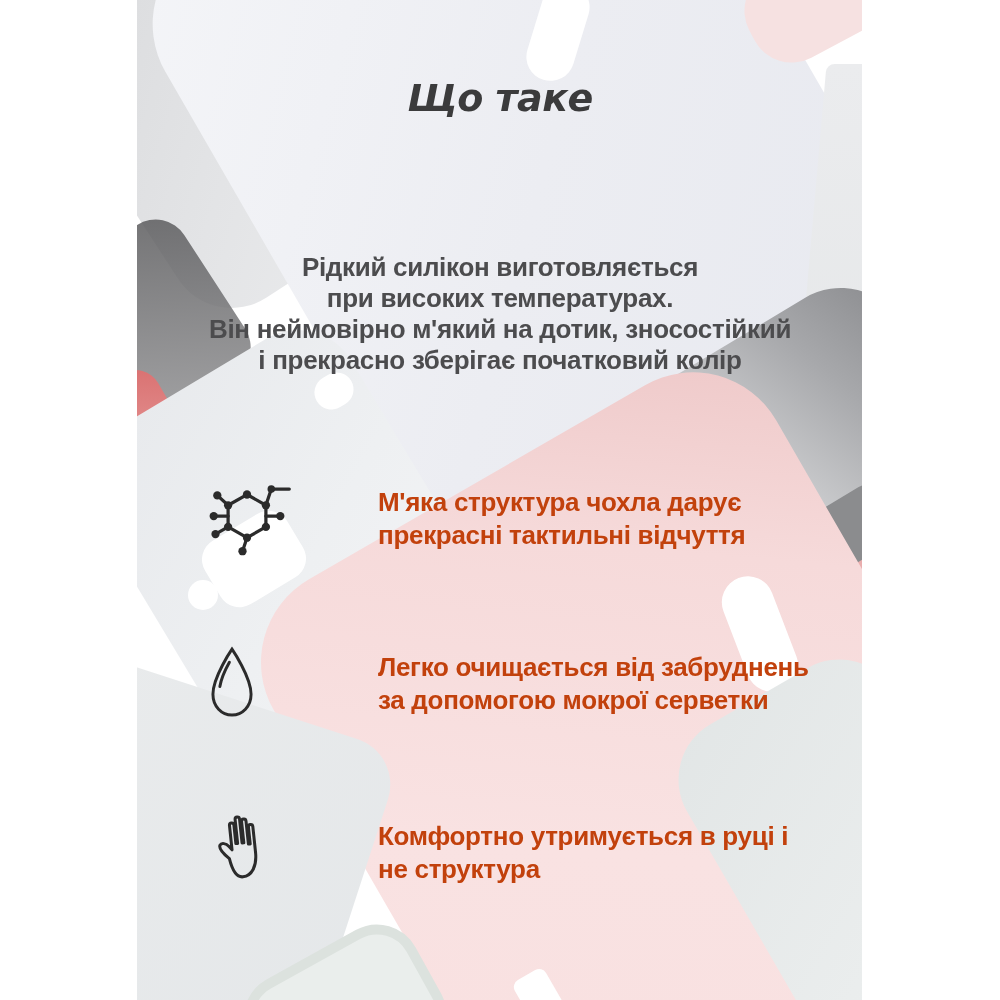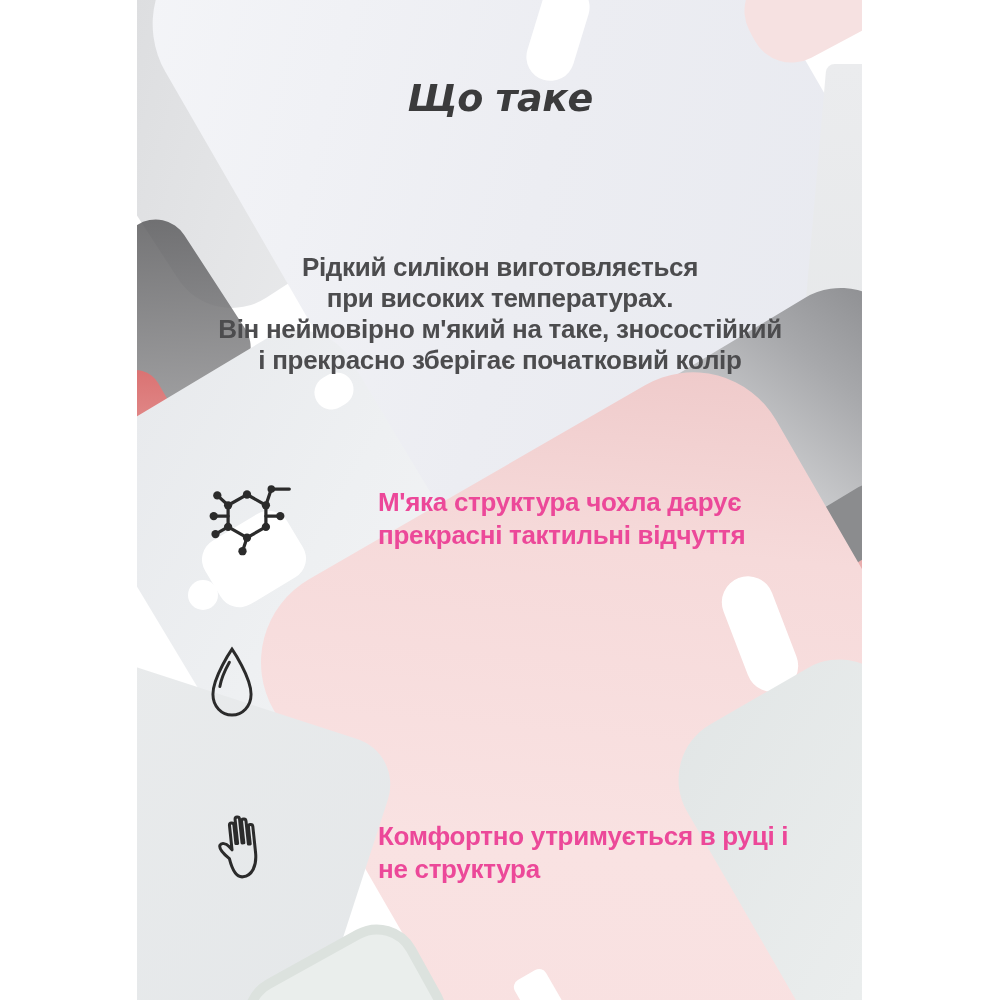--- a/index.html
+++ b/index.html
@@ -60,21 +60,21 @@
     font-size:38px;line-height:41px;letter-spacing:-0.5px;color:#3b3b3c;
   }
   .intro{
     position:absolute;left:0;top:252px;width:1000px;text-align:center;
     font-size:26px;line-height:31px;font-weight:bold;letter-spacing:-0.3px;
     color:#4c4c4e;white-space:pre-line;
   }
   .feature-text{
     position:absolute;left:378px;width:480px;
     font-size:26px;line-height:33px;font-weight:bold;letter-spacing:-0.3px;
-    color:#ec4899;white-space:pre-line;
+    color:#c2410c;white-space:pre-line;
   }
   .ft-1{top:486px;} .ft-2{top:651px;} .ft-3{top:820px;}
   .feature-icon{position:absolute;}
   .fi-1{left:202px;top:466px;width:90px;height:102px;}
   .fi-2{left:206px;top:642px;width:52px;height:82px;}
   .fi-3{left:210px;top:811px;width:64px;height:80px;transform:rotate(-6deg);}
   .feature-icon svg{width:100%;height:100%;display:block;}
 </style>
 </head>
 <body>
@@ -105,21 +105,21 @@
   <div class="shape margin-white margin-right"></div>
 
   <div class="content">
 
     <div class="title">
       <div>Що таке</div>
     </div>
 
     <div class="intro">Рідкий силікон виготовляється
 при високих температурах.
-Він неймовірно м'який на таке, зносостійкий
+Він неймовірно м'який на дотик, зносостійкий
 і прекрасно зберігає початковий колір</div>
 
     <div class="feature-icon fi-1">
       <svg viewBox="0 0 100 110" fill="none" stroke="#2b2b2b" stroke-width="3.6" stroke-linecap="round">
         <polygon points="50,30 71,42 71,66 50,78 29,66 29,42"></polygon>
         <line x1="29" y1="42" x2="17" y2="31"></line>
         <line x1="29" y1="66" x2="15" y2="74"></line>
         <line x1="50" y1="78" x2="45" y2="93"></line>
         <line x1="29" y1="54" x2="13" y2="54" transform="translate(0,0)"></line>
         <line x1="71" y1="54" x2="87" y2="54"></line>
@@ -143,20 +143,22 @@
     </div>
     <div class="feature-text ft-1">М'яка структура чохла дарує
 прекрасні тактильні відчуття</div>
 
     <div class="feature-icon fi-2">
       <svg viewBox="0 0 60 90" fill="none" stroke="#2b2b2b" stroke-width="3.4" stroke-linecap="round">
         <path d="M30 6 C30 6 8 38 8 58 C8 72 18 82 30 82 C42 82 52 72 52 58 C52 38 30 6 30 6 Z"></path>
         <path d="M27 21 Q18 37 16 49"></path>
       </svg>
     </div>
+    <div class="feature-text ft-2">Легко очищається від забруднень
+за допомогою мокрої серветки</div>
 
     <div class="feature-icon fi-3">
       <svg viewBox="0 0 70 90" fill="none" stroke="#2b2b2b" stroke-width="3.4" stroke-linecap="round" stroke-linejoin="round">
         <path d="M20 52 C15 47 9 40 11 36 C13 33 18 34.5 21 38.5 L24 42.5 L24 15 C24 11.5 29 11.5 29 15 L29 36 L31 36 L31 9 C31 5.5 36 5.5 36 9 L36 36 L38 36 L38 12 C38 8.5 43 8.5 43 12 L43 38 L45 38 L45 19 C45 15.5 50 15.5 50 19 L50 48 C50 64 43 74 33 74 C26 74 22 66 20 52 Z"></path>
       </svg>
     </div>
     <div class="feature-text ft-3">Комфортно утримується в руці і
 не структура</div>
 
   </div>

